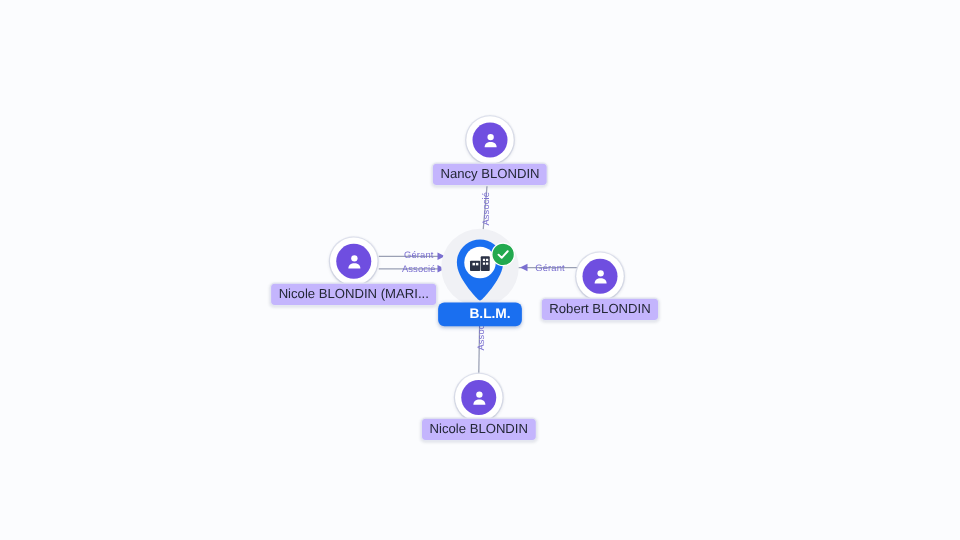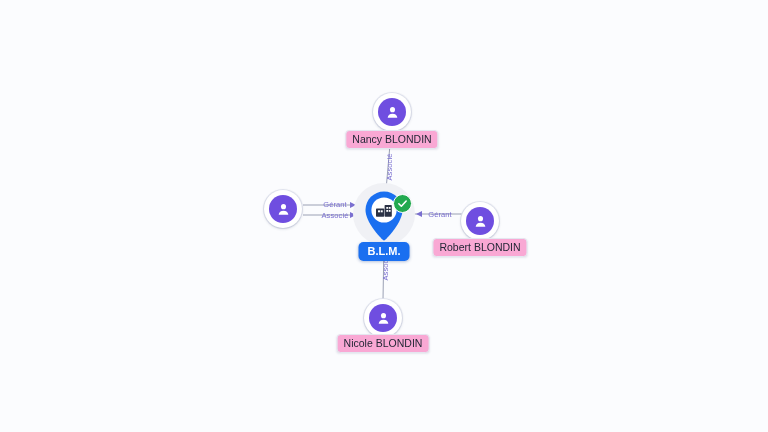--- a/index.html
+++ b/index.html
@@ -64,21 +64,21 @@
     background: #6f4ee0;
     display: flex;
     align-items: center;
     justify-content: center;
   }
   .avatar-circle svg { display: block; }
 
   .node-label {
     position: absolute;
     transform: translateX(-50%);
-    background: #f9a8d4;
+    background: #c4b5fd;
     border: 1px solid #e4e7f0;
     border-radius: 4px;
     padding: 2px 6px 3px 6px;
     font-size: 10.5px;
     line-height: 12px;
     color: #232736;
     white-space: nowrap;
     box-shadow: 0 1px 2px rgba(40,50,90,0.10);
   }
 
@@ -119,21 +119,21 @@
     justify-content: center;
   }
   .company-check svg { display: block; }
   #company-label {
     position: absolute;
     left: 0;
     top: 28px;
     transform: translateX(-50%);
     background: #1a6ff0;
     border-radius: 5px;
-    padding: 3px 9px 4px 9px;
+    padding: 3px 9px 4px 25px;
     font-size: 11px;
     line-height: 12px;
     font-weight: bold;
     color: #ffffff;
     white-space: nowrap;
     box-shadow: 0 1px 3px rgba(20,60,140,0.30);
   }
 
   
   .edge-label {
@@ -194,20 +194,21 @@
   <div class="person-node" style="left:283px; top:209px;">
     <div class="avatar-ring">
       <div class="avatar-circle">
         <svg width="17" height="17" viewBox="0 0 24 24" fill="#ffffff">
           <circle cx="12" cy="8" r="3.6"></circle>
           <path d="M5.2 19.5c0-3.8 3.1-5.9 6.8-5.9s6.8 2.1 6.8 5.9z"></path>
         </svg>
       </div>
     </div>
   </div>
+  <div class="node-label" style="left:283px; top:226px;">Nicole BLONDIN (MARI...</div>
 
   <div class="person-node" style="left:480px; top:221px;">
     <div class="avatar-ring">
       <div class="avatar-circle">
         <svg width="17" height="17" viewBox="0 0 24 24" fill="#ffffff">
           <circle cx="12" cy="8" r="3.6"></circle>
           <path d="M5.2 19.5c0-3.8 3.1-5.9 6.8-5.9s6.8 2.1 6.8 5.9z"></path>
         </svg>
       </div>
     </div>

